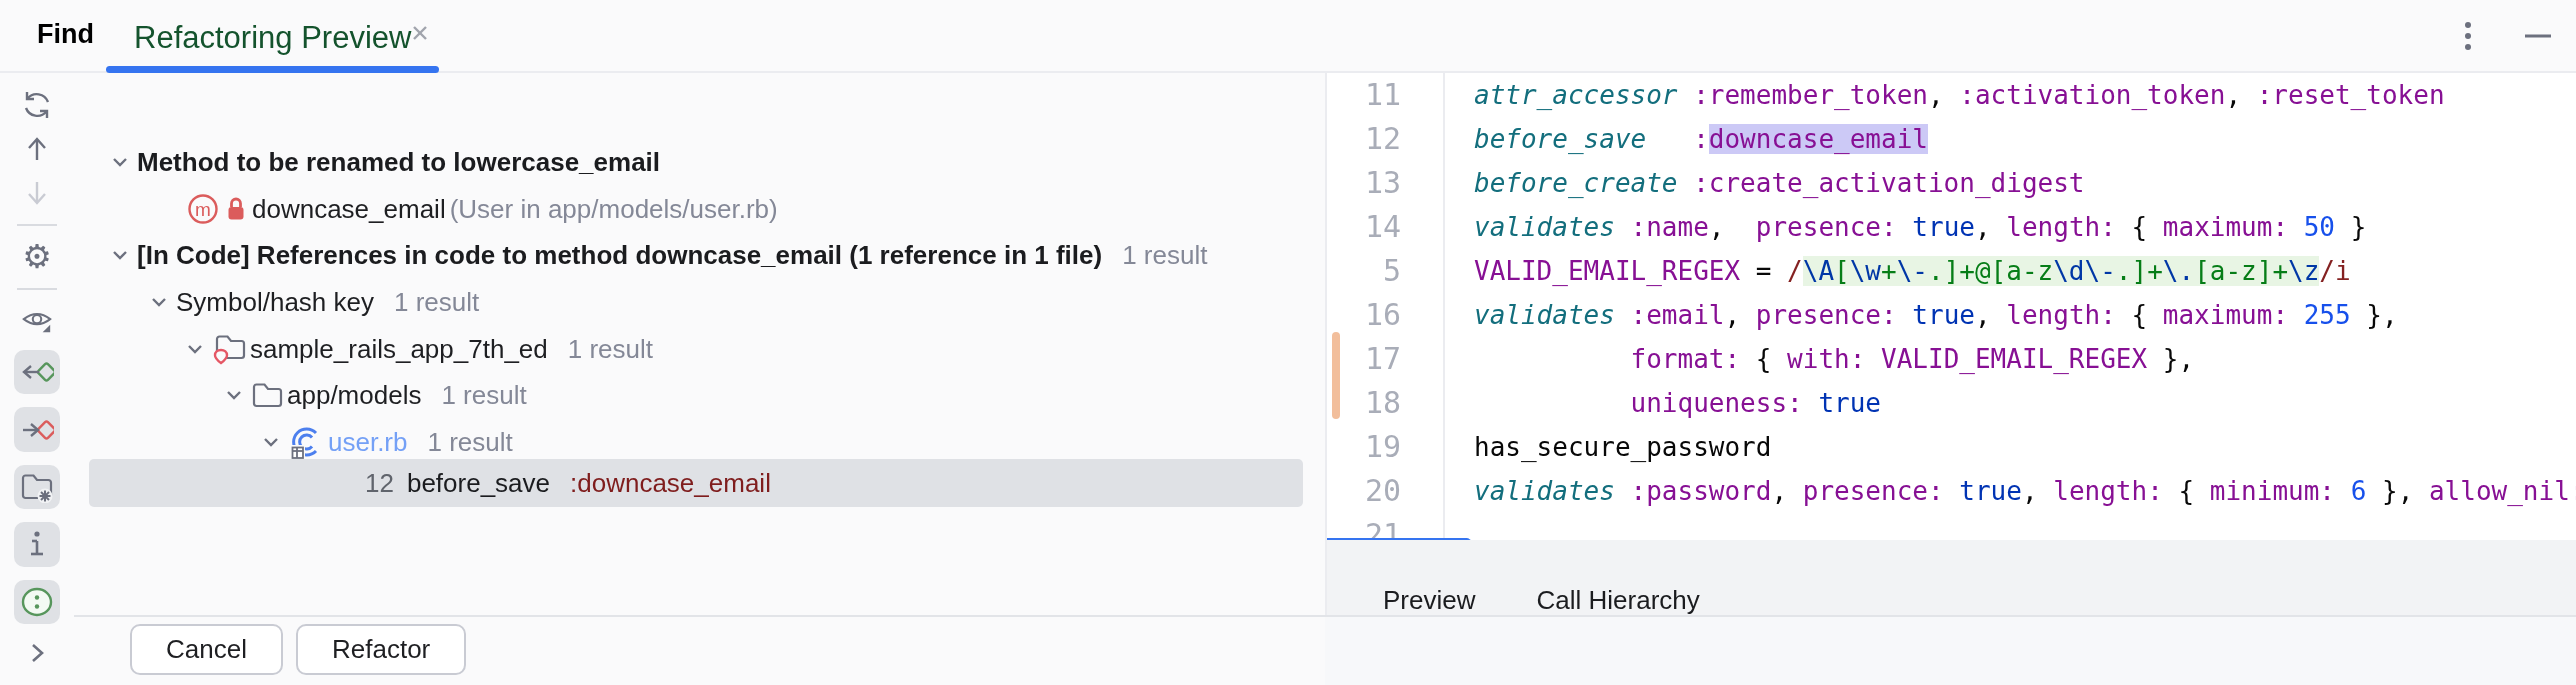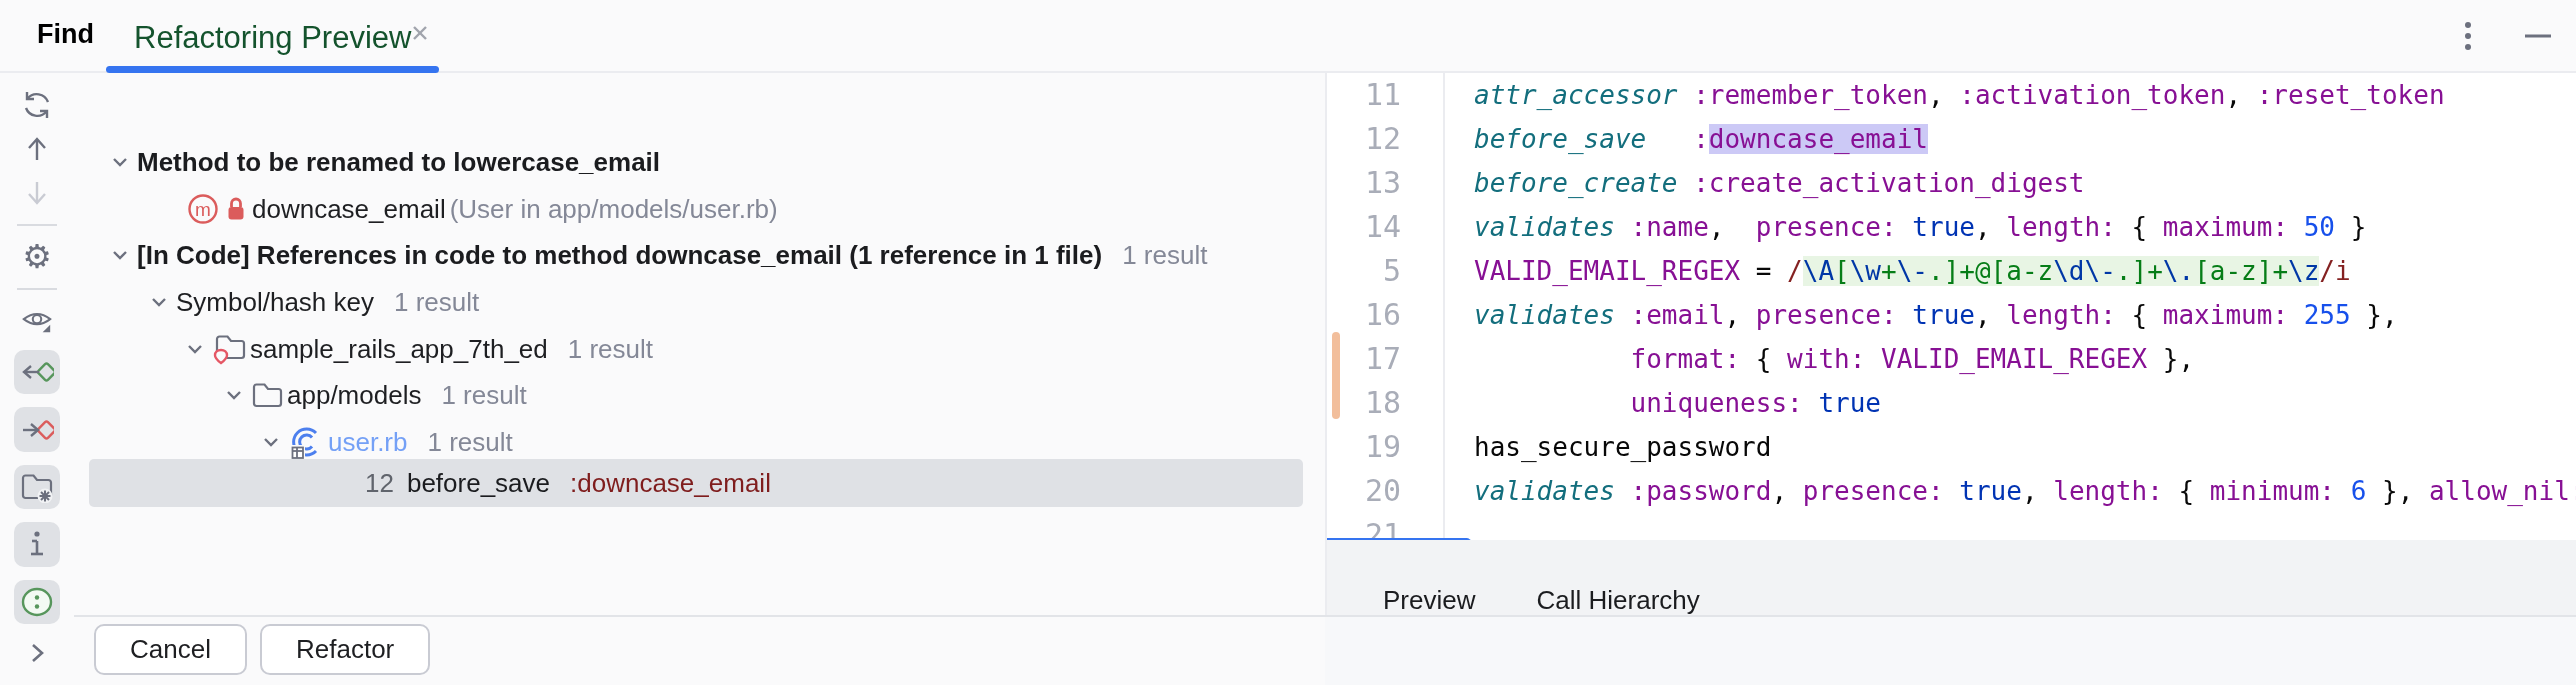--- a/index.html
+++ b/index.html
@@ -70,21 +70,21 @@
     background:#3574F0; border-radius:0 5px 5px 0; }
   
   .bottom-strip { position:absolute; left:1327px; top:540px; width:1249px; height:76px;
     background:#F2F3F5; display:flex; align-items:flex-end; padding-left:56px; gap:61px; }
   .bstab { font-size:26px; color:#1B1C1F; cursor:default; }
   .bottom-div { position:absolute; left:74px; top:615px; width:2502px; height:2px; background:#E2E4E8; }
   .bottom-left { position:absolute; left:74px; top:617px; width:1250px; height:68px; background:#FAFAFB; }
   .bottom-right { position:absolute; left:1325px; top:617px; width:1251px; height:68px; background:#F7F8FA; }
   .btn { position:absolute; top:7px; height:51px; padding:0 34px; background:#FFFFFF;
     border:2px solid #C9CBD3; border-radius:10px; font-size:26px; color:#1E1F22;
-    font-family:"Liberation Sans", sans-serif; display:flex; align-items:center; }
+    font-family:"Liberation Sans", sans-serif; display:flex; align-items:center;margin-left:36px; }
   .btn-cancel { left:20px; }
   .btn-refactor { left:186px; }
   svg { display:block; }
 </style>
 </head>
 <body>
 
 <div id="app">
 
   <div class="header">

